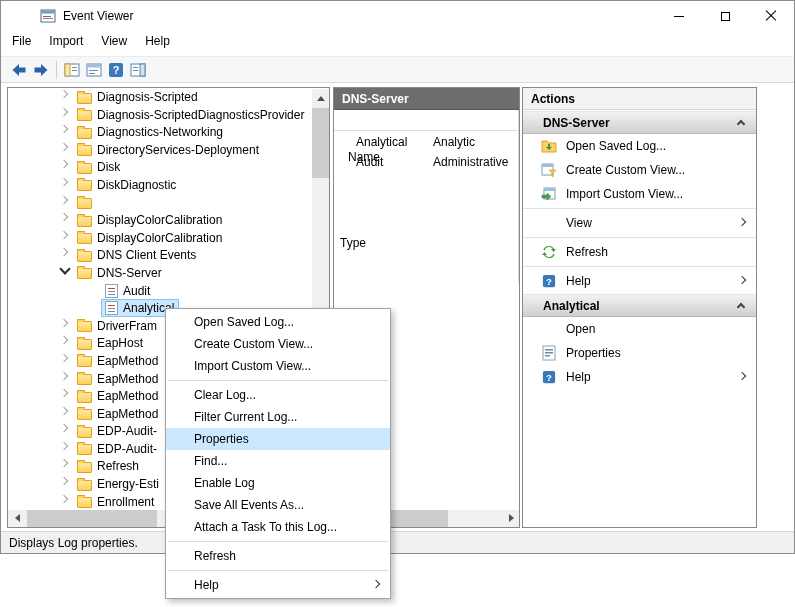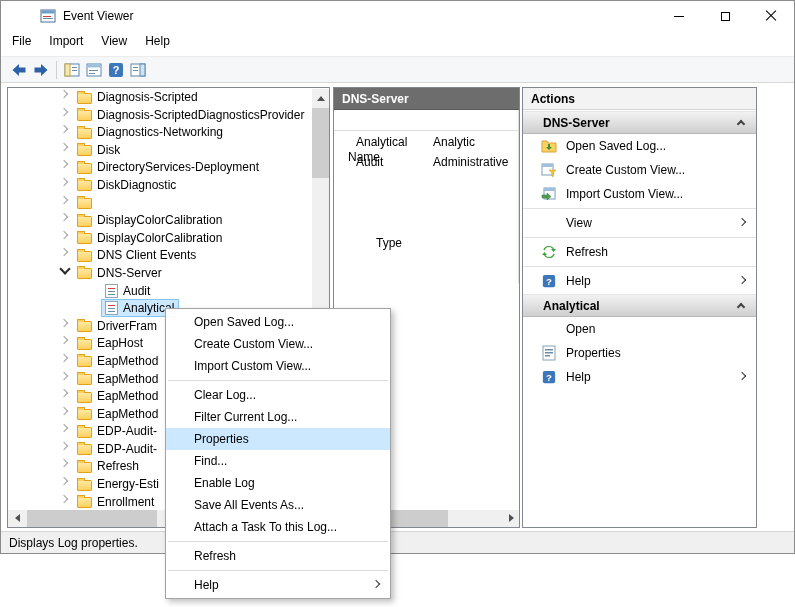--- a/index.html
+++ b/index.html
@@ -62,21 +62,21 @@
   .tri-up { border: 4px solid transparent; border-bottom: 5px solid #505050; margin: 3px auto 0; }
   .tri-down { border: 4px solid transparent; border-top: 5px solid #505050; margin: 6px auto 0; }
   .tri-left { border: 4px solid transparent; border-right: 5px solid #505050; margin: 4px 0 0 3px; }
   .tri-right { border: 4px solid transparent; border-left: 5px solid #505050; margin: 4px 0 0 7px; }
 
   
   .list-header { height: 22px; background: var(--pane-header-bg, #6d6d6d); color: #fff; font-weight: bold; display: flex; align-items: center; padding-left: 8px; border-bottom: 1px solid #5a5a5a; }
   .col-header { height: 21px; display: flex; border-bottom: 1px solid #dcdcdc; flex-direction: column; }
   .col-header .col { display: flex; align-items: center; border-right: 1px solid #dcdcdc; height: 100%; }
   .col.name { flex: 0 0 93px; padding-left: 14px; }
-  .col.type { flex: 0 0 80px; padding-left: 6px; margin-left: 36px; }
+  .col.type { flex: 0 0 80px; padding-left: 6px; }
   .list-row { height: 19px; display: flex; align-items: center; margin-top: 1px; }
   .cell-name { flex: 0 0 93px; padding-left: 22px; }
   .cell-type { padding-left: 6px; }
 
   
   .actions-title { height: 22px; display: flex; align-items: center; padding-left: 8px; font-weight: bold; background: #f3f3f3; border-bottom: 1px solid #d5d5d5; }
   .section-header { height: 23px; margin-top: 1px; background: linear-gradient(#f2f2f2, #cfcfcf); border-top: 1px solid #e6e6e6; border-bottom: 1px solid #b9b9b9; display: flex; align-items: center; padding-left: 20px; font-weight: bold; position: relative; }
   .collapse-chev { position: absolute; right: 12px; top: 9px; width: 6px; height: 6px; border-left: 2px solid #444; border-top: 2px solid #444; transform: rotate(45deg); }
   .action-item { height: 24px; display: flex; align-items: center; padding-left: 18px; position: relative; }
   .aicon { width: 16px; height: 16px; margin-right: 9px; flex: 0 0 auto; display: flex; align-items: center; justify-content: center; }
@@ -192,28 +192,28 @@
           <span class="chev collapsed"></span>
           <span class="row-inner">
             <span class="folder-icon"></span>
             <span>Diagnostics-Networking</span>
           </span>
         </div>
       <div class="tree-row">
           <span class="chev collapsed"></span>
           <span class="row-inner">
             <span class="folder-icon"></span>
+            <span>DirectoryServices-Deployment</span>
+          </span>
+        </div>
+      <div class="tree-row">
+          <span class="chev collapsed"></span>
+          <span class="row-inner">
+            <span class="folder-icon"></span>
             <span>Disk</span>
-          </span>
-        </div>
-      <div class="tree-row">
-          <span class="chev collapsed"></span>
-          <span class="row-inner">
-            <span class="folder-icon"></span>
-            <span>DirectoryServices-Deployment</span>
           </span>
         </div>
       <div class="tree-row">
           <span class="chev collapsed"></span>
           <span class="row-inner">
             <span class="folder-icon"></span>
             <span>DiskDiagnostic</span>
           </span>
         </div>
       <div class="tree-row">

